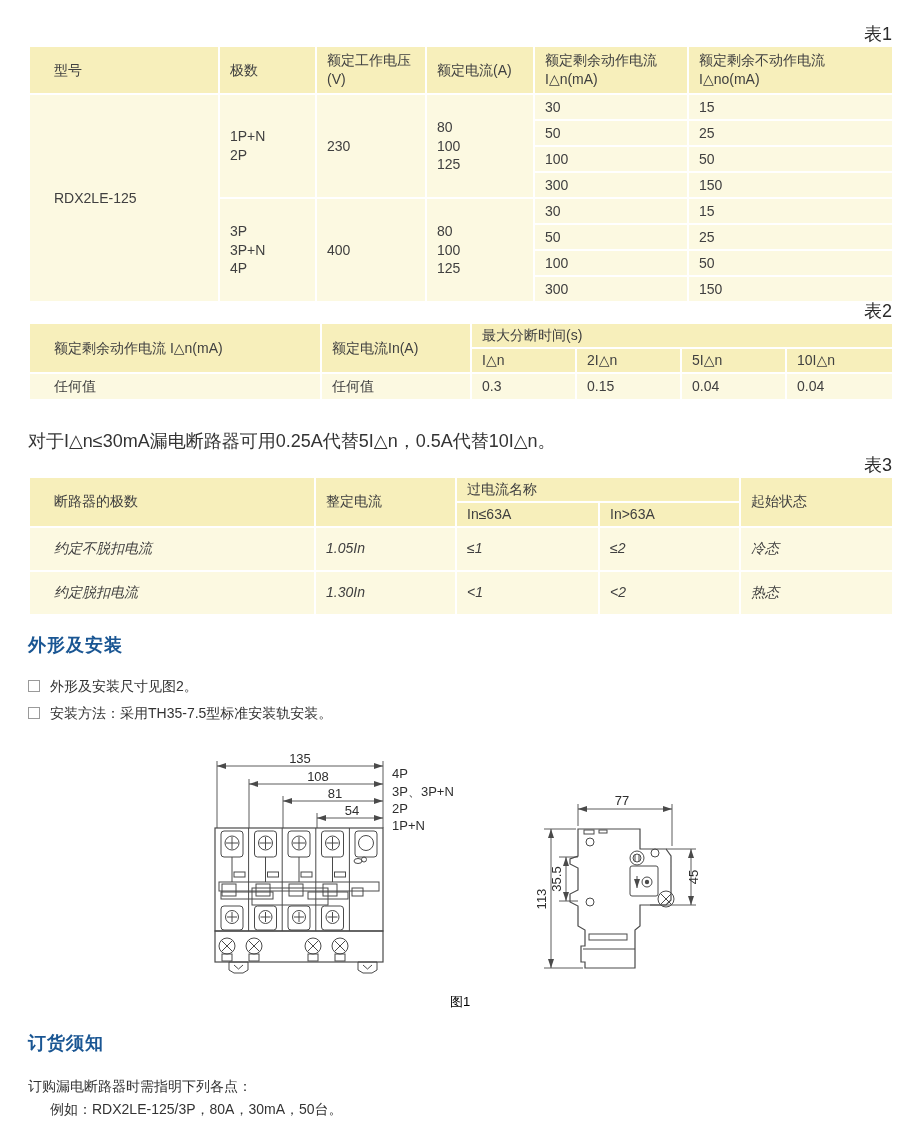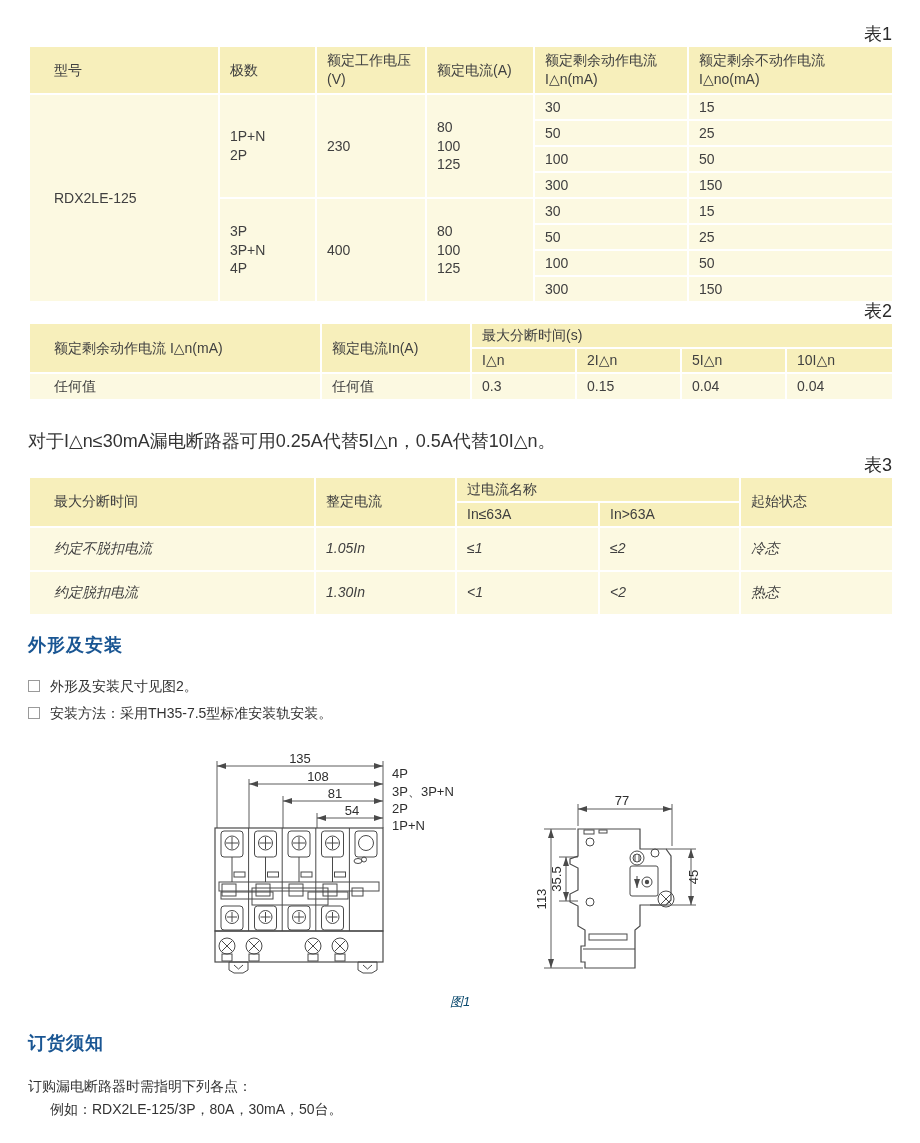--- a/index.html
+++ b/index.html
@@ -61,21 +61,21 @@
   }
   .intro { font-size:14px; line-height:22px; margin-top:20px; color:#333; }
   .example { font-size:14px; line-height:24px; padding-left:22px; color:#333; }
 
   .figure-wrap { position:relative; height:234px; margin-top:24px; }
   .figure-wrap svg { position:absolute; overflow:visible; }
   svg .ln { stroke:#4a4a4a; stroke-width:1.2; fill:none; }
   svg .th1 { stroke:#4a4a4a; stroke-width:1; fill:none; }
   svg .dim { stroke:#4a4a4a; stroke-width:0.9; fill:none; }
   svg text { font-size:13px; fill:#2e2e2e; font-family:"Liberation Sans","DejaVu Sans",sans-serif; }
-  .fig-caption { text-align:center; font-size:13px; color:#0c4a6e; margin-top:8px;font-style:italic; }
+  .fig-caption { text-align:center; font-size:13px; color:#000000; margin-top:8px; }
 </style>
 </head>
 <body>
 
 <div class="content">
 
   <div class="tab-label">表1</div>
   <table id="table1">
     <colgroup>
       <col style="width:190px">
@@ -185,21 +185,21 @@
   <table id="table3">
     <colgroup>
       <col style="width:286px">
         <col style="width:141px">
         <col style="width:143px">
       <col style="width:141px">
         <col style="width:153px">
     </colgroup>
     <tbody>
         <tr class="hA">
-      <th class="c1" rowspan="2">最大分断时间</th>
+      <th class="c1" rowspan="2">断路器的极数</th>
       <th rowspan="2">整定电流</th>
       <th colspan="2">过电流名称</th>
       <th rowspan="2">起始状态</th>
     </tr>
     <tr class="hB">
       <th>In≤63A</th>
       <th>In&gt;63A</th>
     </tr>
     <tr class="dr">
       <td class="c1">约定不脱扣电流</td>

